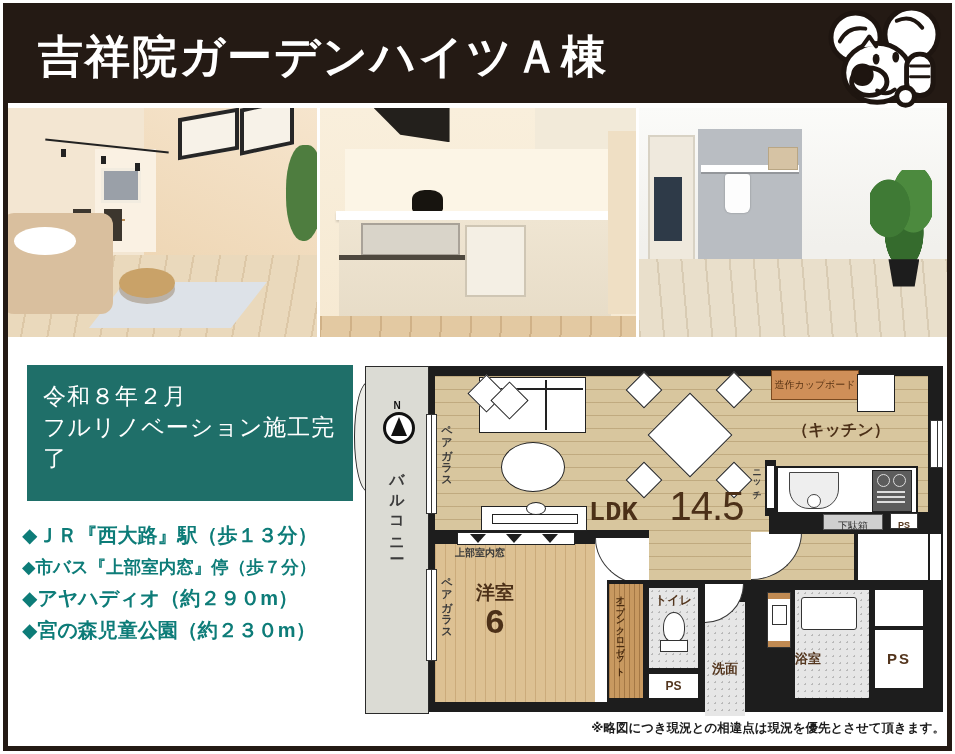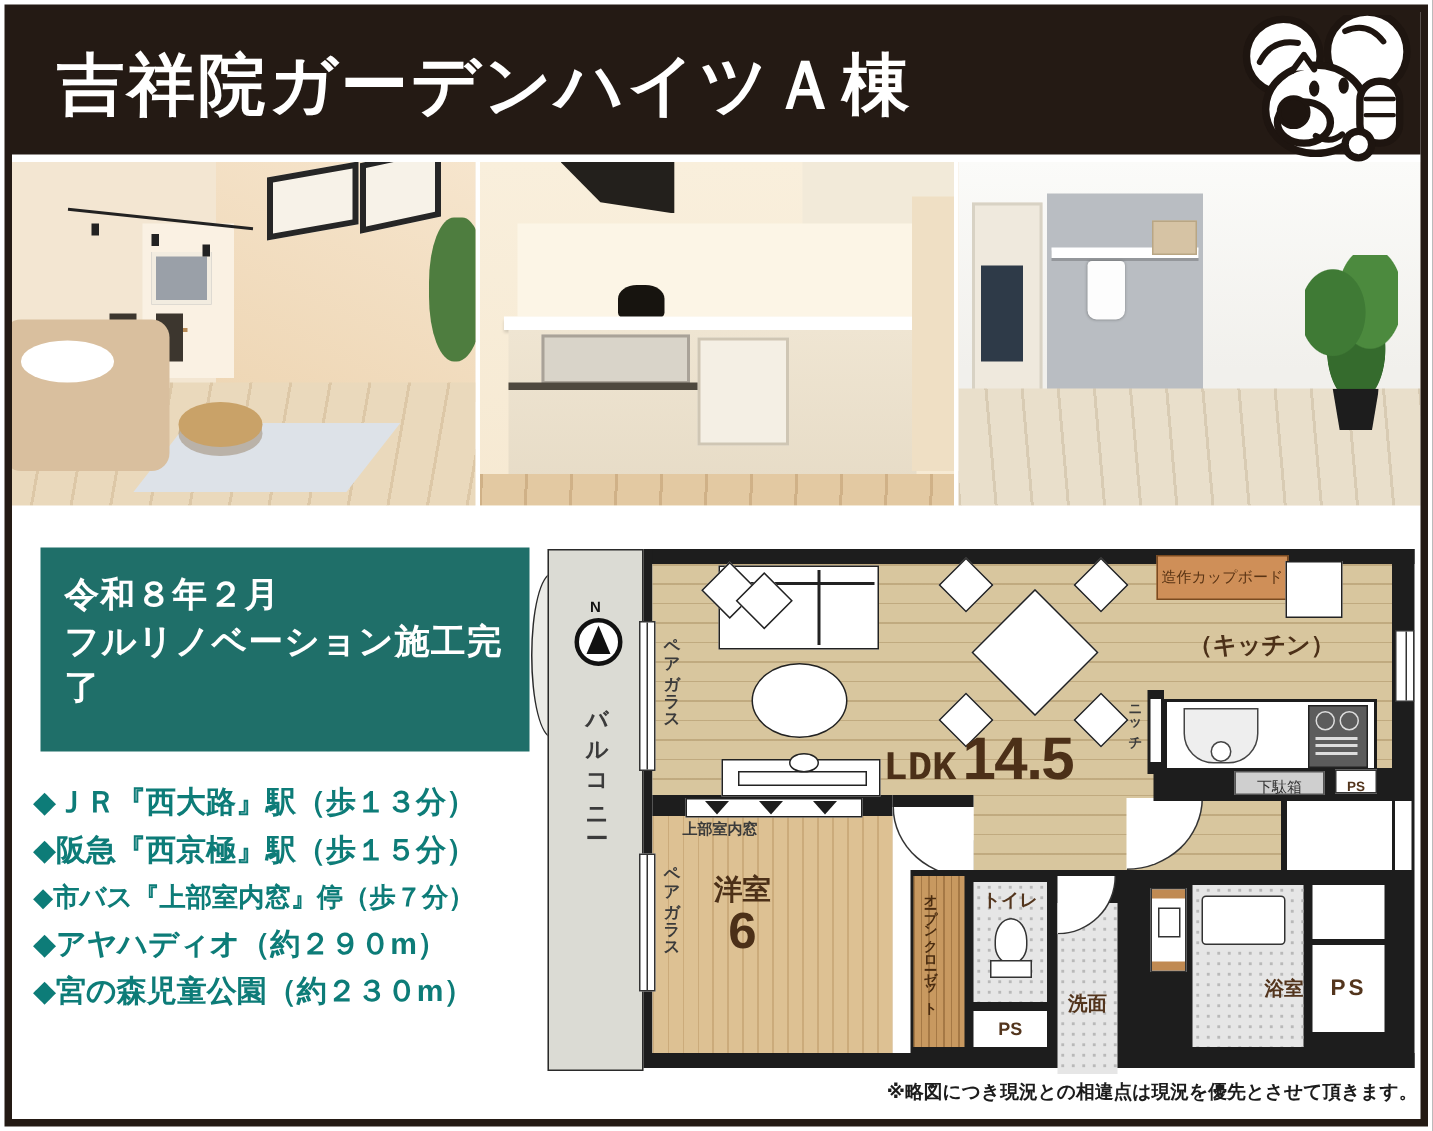--- a/index.html
+++ b/index.html
@@ -11,21 +11,21 @@
   
   .header{position:absolute;left:8px;top:8px;width:939px;height:95px;background:#241a14;z-index:4;}
   .header h1{margin:0;padding-left:30px;line-height:97px;font-size:45px;font-weight:900;
         color:#fff;letter-spacing:2px;}
   .mascot{position:absolute;left:820px;top:10px;width:128px;height:106px;z-index:11;}
   
   .photo{position:absolute;top:108px;height:229px;background:#f3e6d2;overflow:hidden;}
   
   .reno-box{position:absolute;left:27px;top:365px;width:326px;height:136px;background:#1f6f69;
         color:#fff;padding:0;}
-  .reno-line{font-weight:bold;font-size:23px;letter-spacing:1px;margin:0 0 0 16px;}
+  .reno-line{font-weight:normal;font-size:23px;letter-spacing:1px;margin:0 0 0 16px;}
   .reno-line.first{margin-top:16px;}
   .reno-note{border:2px solid #fff;margin:10px 14px 0 14px;padding:4px 8px;font-weight:bold;
         font-size:14.5px;line-height:1.35;}
   
   .locations{position:absolute;left:22px;top:520px;width:340px;list-style:none;margin:0;padding:0;}
   .locations li{color:#0d7c78;font-weight:900;font-size:20px;line-height:31.5px;letter-spacing:0px;white-space:nowrap;}
   .locations li.small{font-size:17.5px;}
   
   .plan{position:absolute;left:361px;top:362px;width:586px;height:354px;background:#fff;}
   .wall{position:absolute;background:#1d1d1d;}
@@ -133,21 +133,20 @@
     <div class="abs" style="right:9%;top:66%;width:10%;height:12%;background:#1d1d1d;clip-path:polygon(0 0,100% 0,85% 100%,15% 100%);"></div>
   </div>
 
   <section class="reno-box">
     <div class="reno-line first">令和８年２月</div>
     <div class="reno-line">フルリノベーション施工完了</div>
   </section>
 
   <ul class="locations">
     <li>◆ＪＲ『西大路』駅（歩１３分）</li>
-    <li>◆阪急『西京極』駅（歩１５分）</li>
     <li class="small">◆市バス『上部室内窓』停（歩７分）</li>
     <li>◆アヤハディオ（約２９０m）</li>
     <li>◆宮の森児童公園（約２３０m）</li>
   </ul>
 
   <div class="plan">
 
     <div class="abs bump" style="left:-7px;top:20px;width:26px;height:108px;"></div>
     <div class="abs balcony" style="left:4px;top:4px;width:62px;height:346px;"></div>
     <div class="abs" style="left:22px;top:38px;width:28px;text-align:center;font-size:10px;font-weight:bold;color:#111;z-index:2;">N</div>
@@ -210,21 +209,21 @@
       <div class="abs" style="left:44px;top:-5px;width:18px;height:11px;border:1.2px solid #222;border-radius:50%;background:#fff;"></div>
     </div>
     <div class="furn" style="left:299px;top:43px;width:58px;height:58px;transform:rotate(45deg);"></div>
     <div class="chair" style="left:270px;top:15px;"></div>
     <div class="chair" style="left:360px;top:15px;"></div>
     <div class="chair" style="left:270px;top:105px;"></div>
     <div class="chair" style="left:360px;top:105px;"></div>
 
     <div class="abs plabel" style="left:228px;top:122px;display:flex;align-items:baseline;gap:4px;">
       <span style="font-size:27px;font-weight:900;font-family:Liberation Mono, monospace;">LDK</span>
-      <span style="font-size:40px;font-weight:700;letter-spacing:-1px;">14.5</span>
+      <span style="font-size:40px;font-weight:400;letter-spacing:-1px;margin-left:28px;">14.5</span>
     </div>
 
     <div class="abs v glabel" style="left:78px;top:56px;height:110px;font-size:11px;">ペアガラス</div>
     <div class="abs v glabel" style="left:78px;top:208px;height:100px;font-size:11px;">ペアガラス</div>
     <div class="abs glabel" style="left:94px;top:184px;font-size:10px;">上部室内窓</div>
 
     <div class="abs plabel" style="left:92px;top:218px;width:84px;text-align:center;font-size:19px;">洋室</div>
     <div class="abs plabel" style="left:92px;top:240px;width:84px;text-align:center;font-size:34px;font-weight:900;">6</div>
 
     <div class="wall" style="left:246px;top:218px;width:321px;height:122px;"></div>
@@ -243,21 +242,21 @@
       <div style="position:absolute;left:0;top:58px;width:100%;text-align:center;font-size:13px;font-weight:bold;color:#53351d;">洗面</div>
     </div>
     <div class="door-r" style="left:344px;top:222px;width:38px;height:38px;"></div>
     <div class="abs" style="left:406px;top:230px;width:22px;height:54px;background:#fff;border:1px solid #333;">
       <div style="position:absolute;left:0;top:0;width:100%;height:6px;background:#c08a52;"></div>
       <div style="position:absolute;left:0;bottom:0;width:100%;height:6px;background:#c08a52;"></div>
       <div style="position:absolute;left:4px;top:12px;width:13px;height:18px;border:1.2px solid #333;"></div>
     </div>
     <div class="abs speckle" style="left:434px;top:228px;width:74px;height:108px;">
       <div style="position:absolute;left:6px;top:7px;width:54px;height:31px;background:#fff;border:1.5px solid #333;border-radius:3px;"></div>
-      <div style="position:absolute;left:0;top:60px;width:100%;text-align:right;font-size:13px;font-weight:bold;color:#53351d;">浴室</div>
+      <div style="position:absolute;left:0;top:60px;width:100%;text-align:left;font-size:13px;font-weight:bold;color:#53351d;">浴室</div>
     </div>
     <div class="abs" style="left:514px;top:228px;width:48px;height:36px;background:#fff;"></div>
     <div class="abs" style="left:514px;top:268px;width:48px;height:58px;background:#fff;text-align:center;">
       <span style="font-size:15px;font-weight:bold;color:#53351d;line-height:58px;letter-spacing:2px;">PS</span>
     </div>
 
     <div class="wall" style="left:408px;top:150px;width:159px;height:22px;"></div>
     <div class="abs" style="left:462px;top:152px;width:58px;height:14px;background:#cfcfcf;border:1px solid #555;text-align:center;">
       <span style="font-size:10px;font-weight:normal;color:#333;line-height:13px;">下駄箱</span>
     </div>

